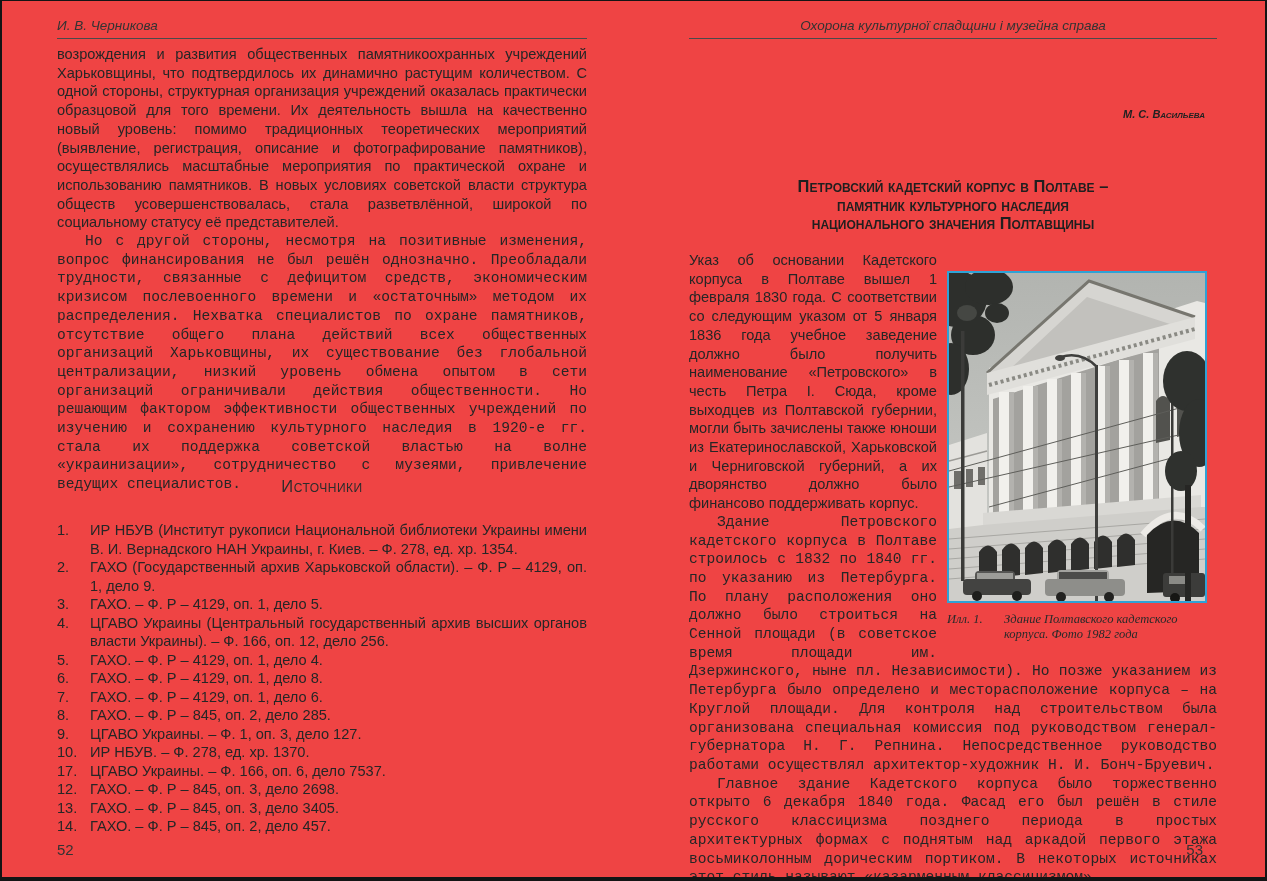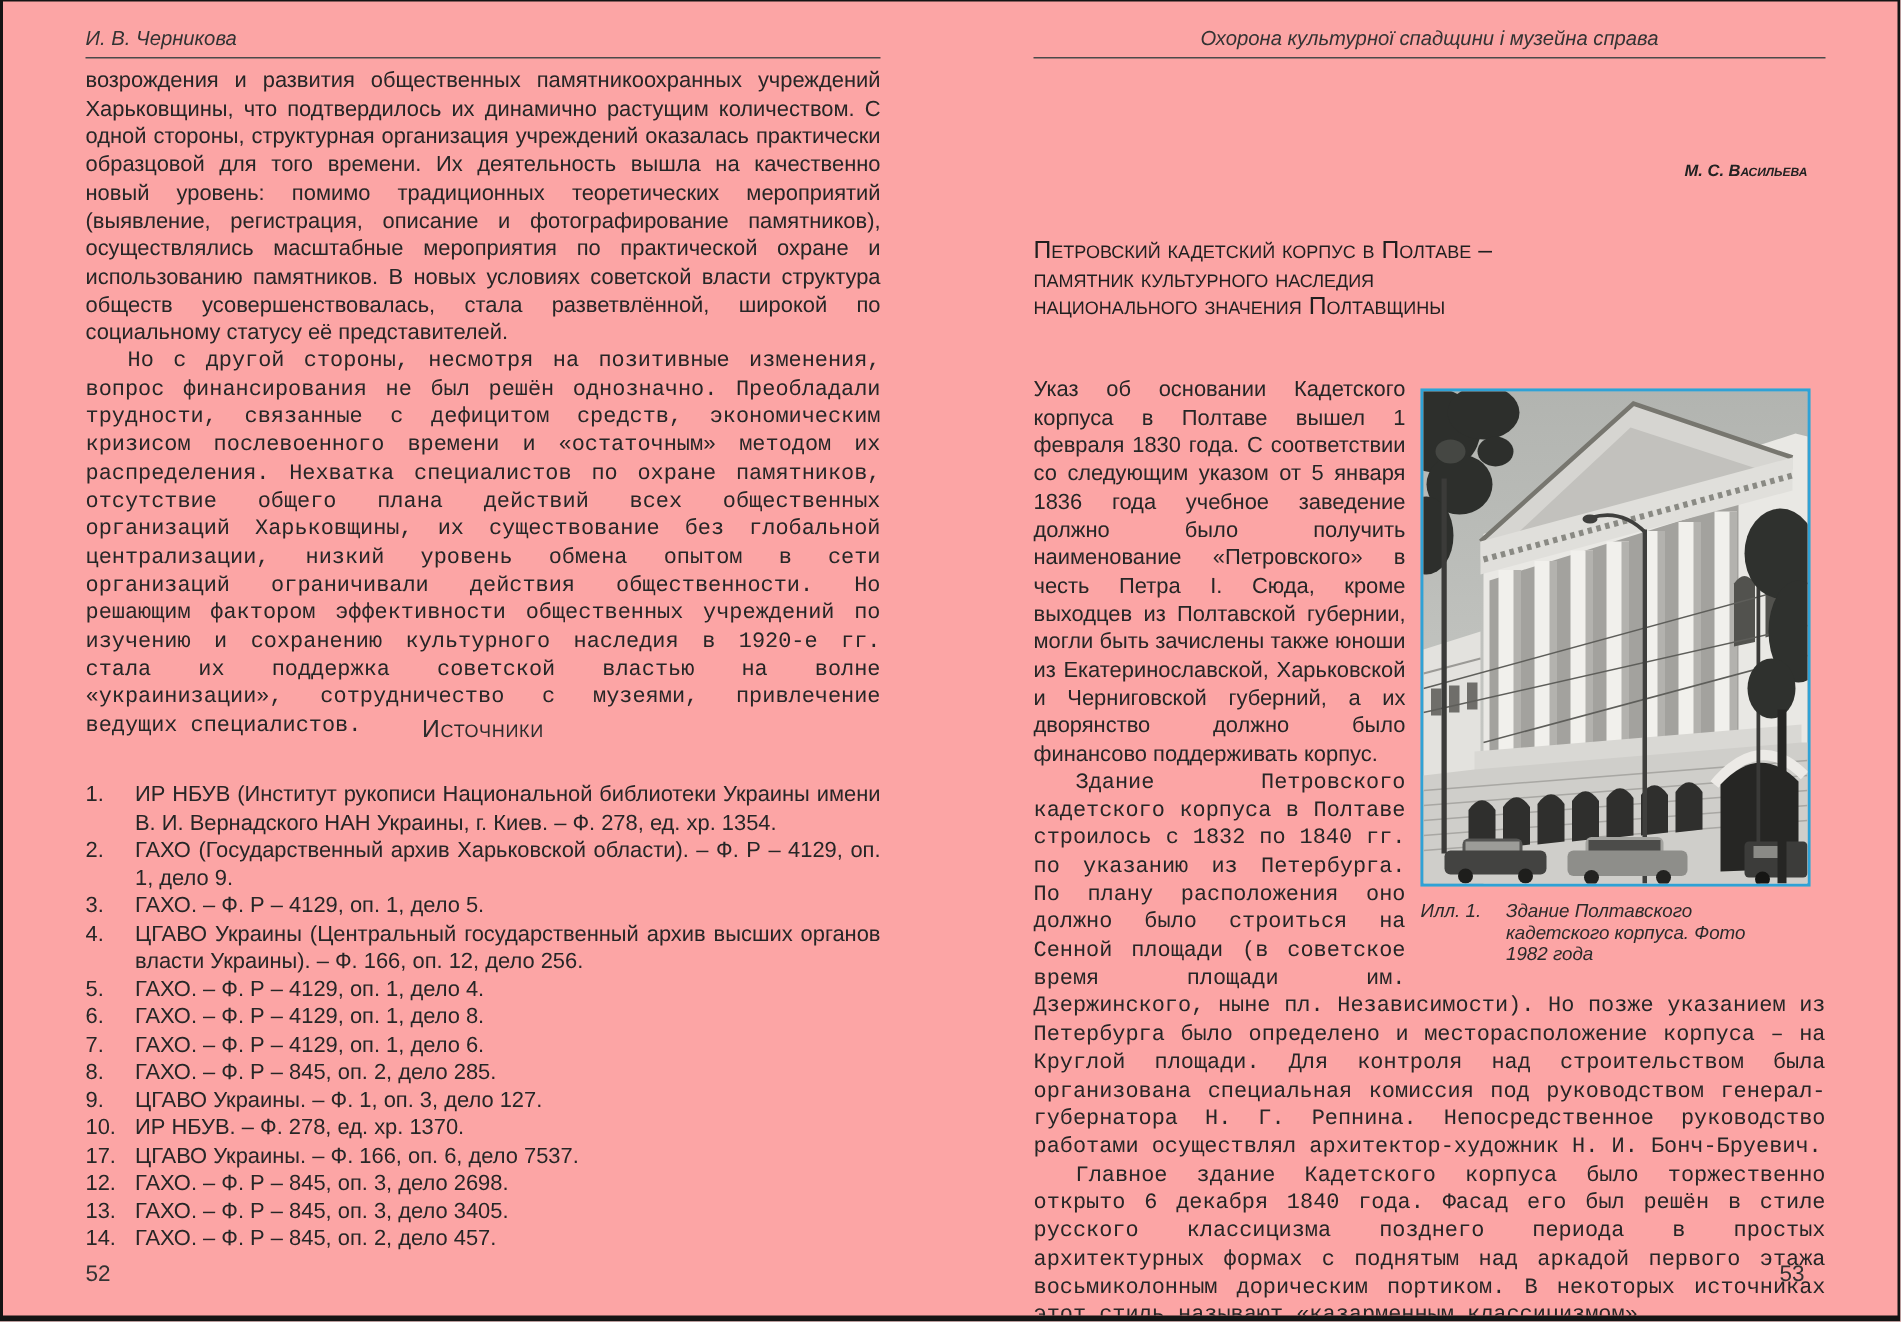--- a/index.html
+++ b/index.html
@@ -1,18 +1,18 @@
 <!DOCTYPE html>
 <html><head>
 <meta charset="utf-8">
 <style>
   html,body{margin:0;padding:0;background:#e8e8e8;}
   *{box-sizing:border-box;}
   .spread{
-    position:relative;width:1267px;height:881px;background:#fca5a5;
+    position:relative;width:1267px;height:881px;background:#ef4444;
     border-style:solid;border-color:#141414;border-width:1px 2px 4px 2px;
     font-family:"Liberation Sans","DejaVu Sans",sans-serif;color:#262626;
     overflow:hidden;
   }
   .page{position:absolute;top:0;height:881px;}
   .page.left{left:55px;width:530px;}
   .page.right{left:687px;width:528px;}
 
   .running-header{
     position:absolute;top:17px;left:0;right:0;
@@ -38,27 +38,27 @@
 
   .page-number{position:absolute;top:840px;font-size:15px;color:#333;}
   .pn-left{left:0;}
   .pn-right{right:14px;text-align:right;}
 
   .article-author{
     position:absolute;top:107px;left:0;right:12px;text-align:right;
     font-weight:bold;font-style:italic;font-variant:small-caps;font-size:11px;color:#222;
   }
   .article-title{
-    position:absolute;top:157px;left:0;right:0;
-    font-weight:normal;font-variant:small-caps;font-size:16.5px;line-height:18.5px;color:#1f1f1f;
+    position:absolute;top:176px;left:0;right:0;text-align:center;
+    font-weight:bold;font-variant:small-caps;font-size:16.5px;line-height:18.5px;color:#1f1f1f;
   }
   .right-body{top:250px;}
 
   .figure{
-    float:right;width:260px;margin:8px 10px 4px 10px;
+    float:right;width:260px;margin:20px 10px 4px 10px;font-family:Liberation Serif, serif;
   }
   .photo-frame{
     width:260px;height:332px;border:2px solid #2fa2d6;background:#b7b9b5;
   }
   .photo-frame svg{display:block;}
   .figure-caption{
     margin-top:9px;display:flex;font-style:italic;font-size:12.5px;line-height:14.5px;color:#2a2a2a;text-align:left;
   }
   .caption-label{flex:0 0 57px;}
   .caption-text{flex:1;max-width:188px;}

